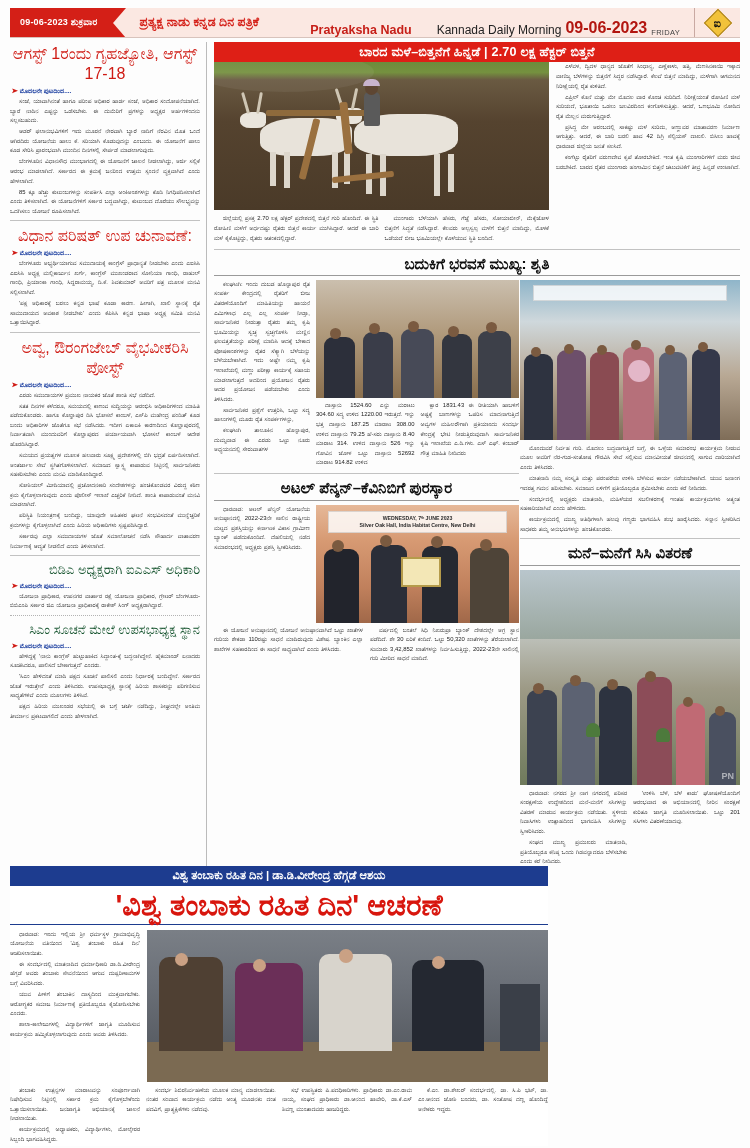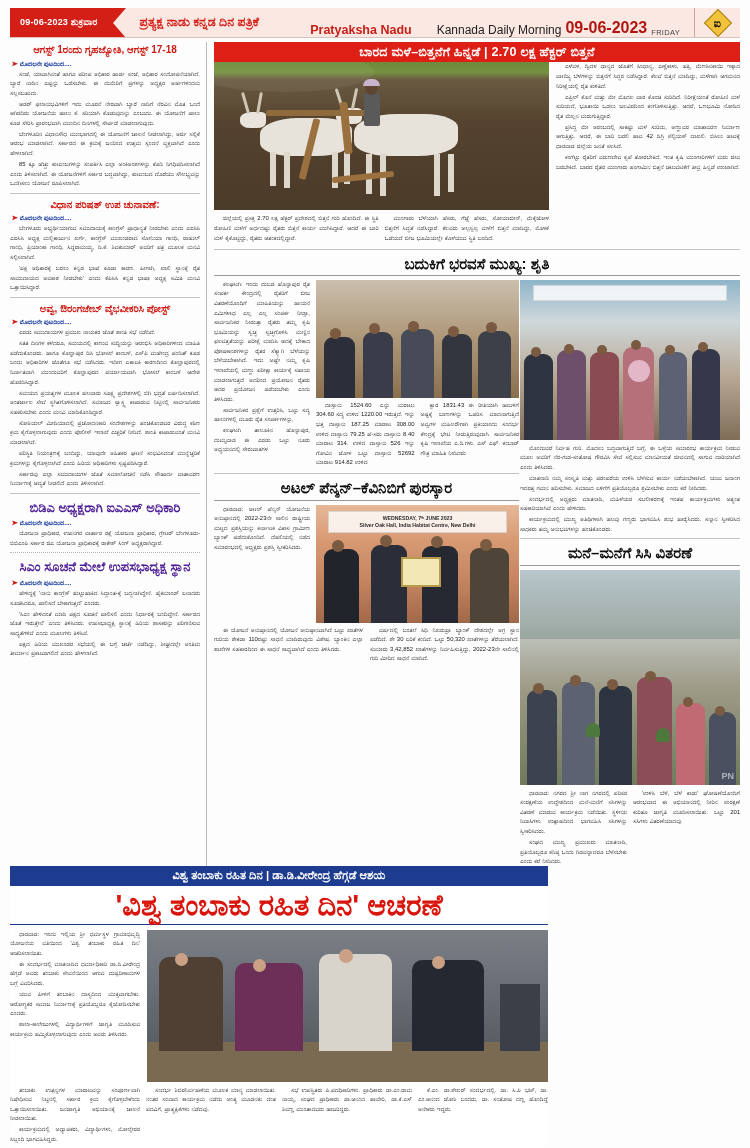--- a/index.html
+++ b/index.html
@@ -88,31 +88,31 @@
   .col-left {
     width: 197px;
     padding-right: 6px;
     border-right: 1px solid #bbb;
   }
   .col-right { flex: 1; padding-left: 7px; }
 
   
   .kred-head {
     color: #cf1a13;
-    font-weight: bold;
-    font-size: 10px;
+    font-weight: normal;
+    font-size: 16px;
     text-align: center;
     line-height: 1.25;
     padding: 2px 0 1px;
   }
   .kblue-head {
-    color: #4c1d95;
-    font-weight: bold;
+    color: #14532d;
+    font-weight: normal;
     font-size: 13px;
-    text-align: center;
+    text-align: right;
     line-height: 1.2;
     padding: 3px 0 2px;
   }
   .byline {
     color: #1c3fa0;
     font-size: 6.4px;
     font-weight: bold;
     padding: 2px 0 2px 2px;
   }
   .byline::before { content: "➤ "; color:#cf1a13; }

